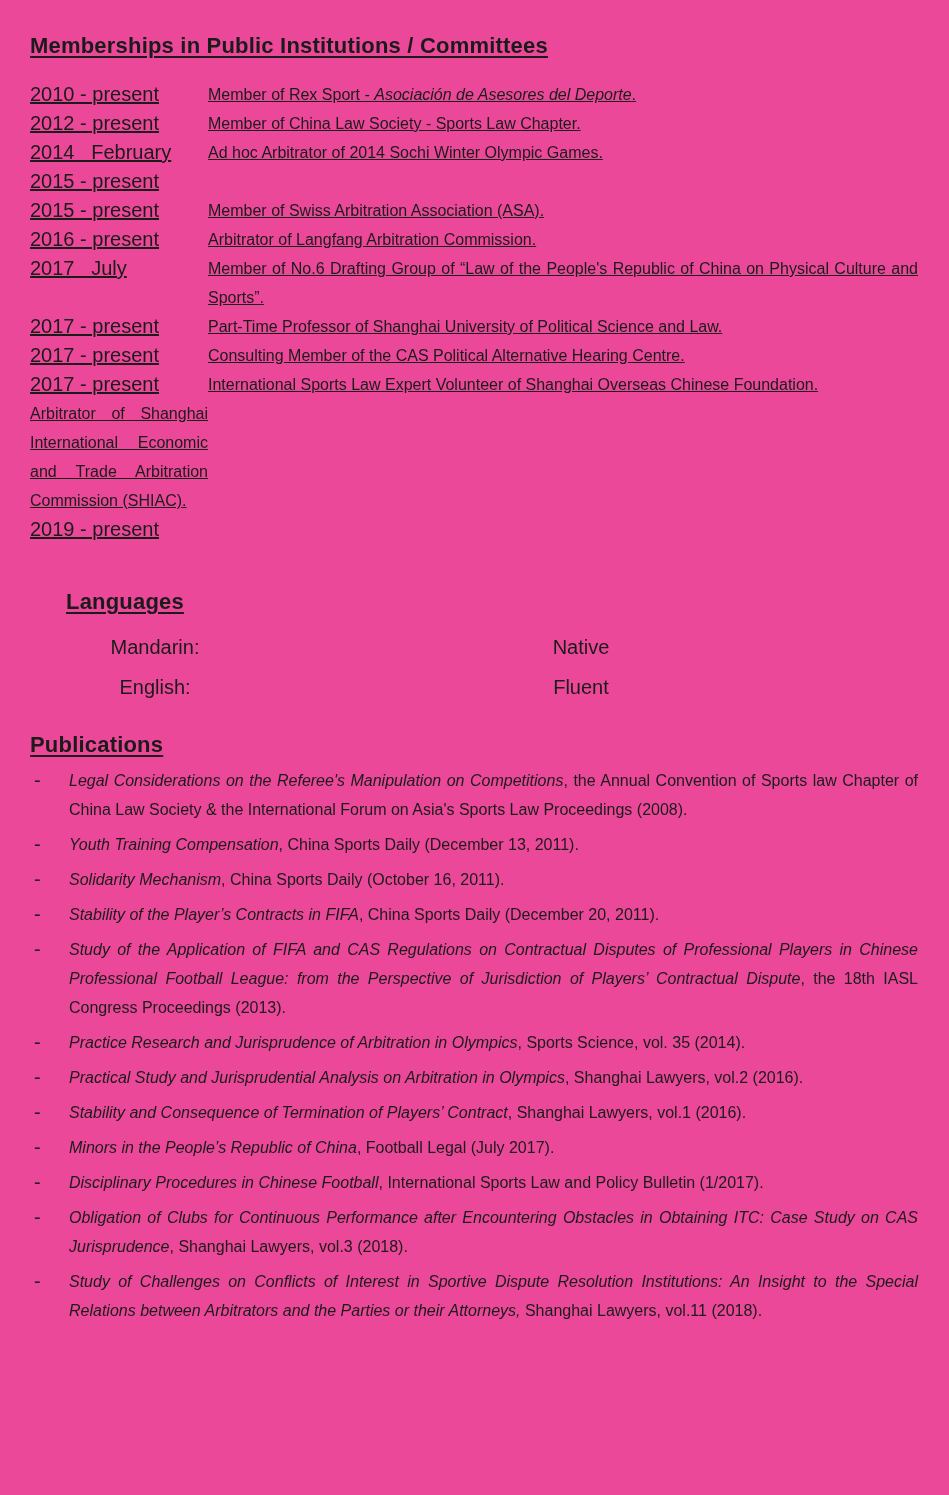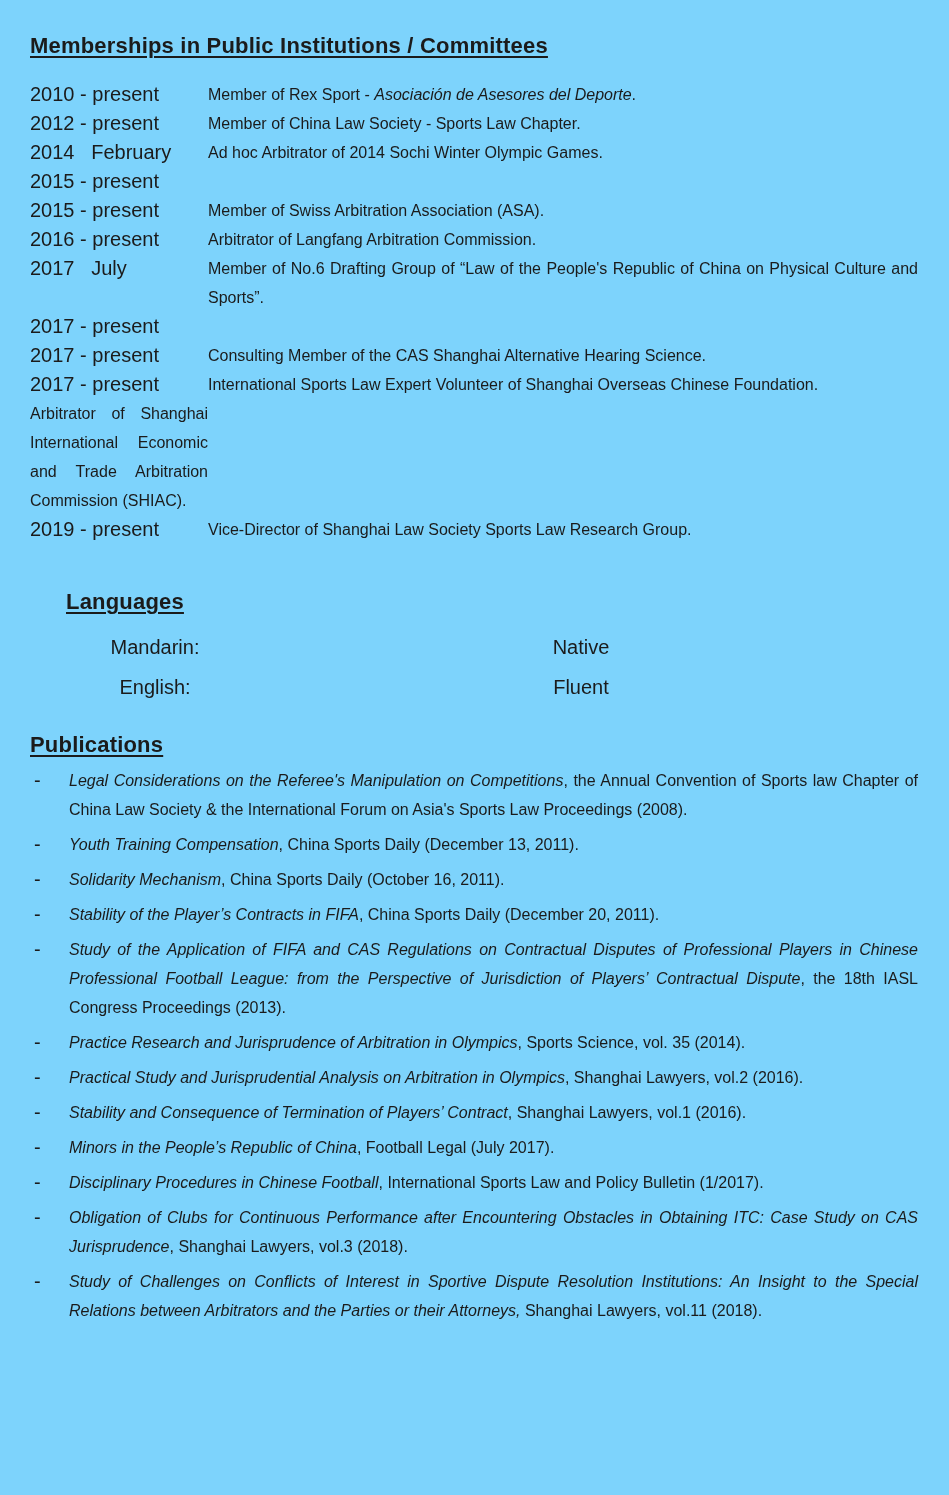--- a/index.html
+++ b/index.html
@@ -8,32 +8,32 @@
     width: 949px;
     height: 1495px;
     overflow: hidden;
     font-family: "Liberation Sans", "DejaVu Sans", sans-serif;
     color: #1b1b1b;
   }
   .page {
     width: 949px;
     height: 1495px;
     padding: 33px 31px 0 30px;
-    background: #7dd3fc;
+    background: #ec4899;
   }
   .heading {
     font-size: 22px;
     font-weight: bold;
     line-height: 26px;
     text-decoration: underline;
     text-decoration-thickness: 2px;
     text-underline-offset: 3px;
     letter-spacing: 0.2px;
   }
-  .membership-list { margin-top: 21px; }
+  .membership-list { margin-top: 21px; text-decoration: underline; }
   .membership-row {
     display: grid;
     grid-template-columns: 178px 1fr;
   }
   .date-cell {
     font-size: 20px;
     line-height: 29px;
     white-space: pre;
   }
   .desc-cell {
@@ -99,35 +99,35 @@
         <div class="membership-row">
           <div class="date-cell">2016 - present</div>
           <div class="desc-cell"><span>Arbitrator of Langfang Arbitration Commission.</span></div>
         </div>
         <div class="membership-row">
           <div class="date-cell">2017   July</div>
           <div class="desc-cell"><span>Member of No.6 Drafting Group of “Law of the People's Republic of China on Physical Culture and Sports”.</span></div>
         </div>
         <div class="membership-row">
           <div class="date-cell">2017 - present</div>
+          <div class="desc-cell"><span>Part-Time Professor of Shanghai University of Political Science and Law.</span></div>
         </div>
         <div class="membership-row">
           <div class="date-cell">2017 - present</div>
-          <div class="desc-cell"><span>Consulting Member of the CAS Shanghai Alternative Hearing Science.</span></div>
+          <div class="desc-cell"><span>Consulting Member of the CAS Political Alternative Hearing Centre.</span></div>
         </div>
         <div class="membership-row">
           <div class="date-cell">2017 - present</div>
           <div class="desc-cell"><span>International Sports Law Expert Volunteer of Shanghai Overseas Chinese Foundation.</span></div>
         </div>
         <div class="membership-row">
           <div class="desc-cell"><span>Arbitrator of Shanghai International Economic and Trade Arbitration Commission (SHIAC).</span></div>
         </div>
         <div class="membership-row">
           <div class="date-cell">2019 - present</div>
-          <div class="desc-cell"><span>Vice-Director of Shanghai Law Society Sports Law Research Group.</span></div>
         </div>
       </div>
   </section>
 
   <section class="languages-section">
     <h2 class="heading">Languages</h2>
     <div class="language-list">
         <div class="language-row">
           <div class="lang-label">Mandarin:</div>
           <div class="lang-value">Native</div>

